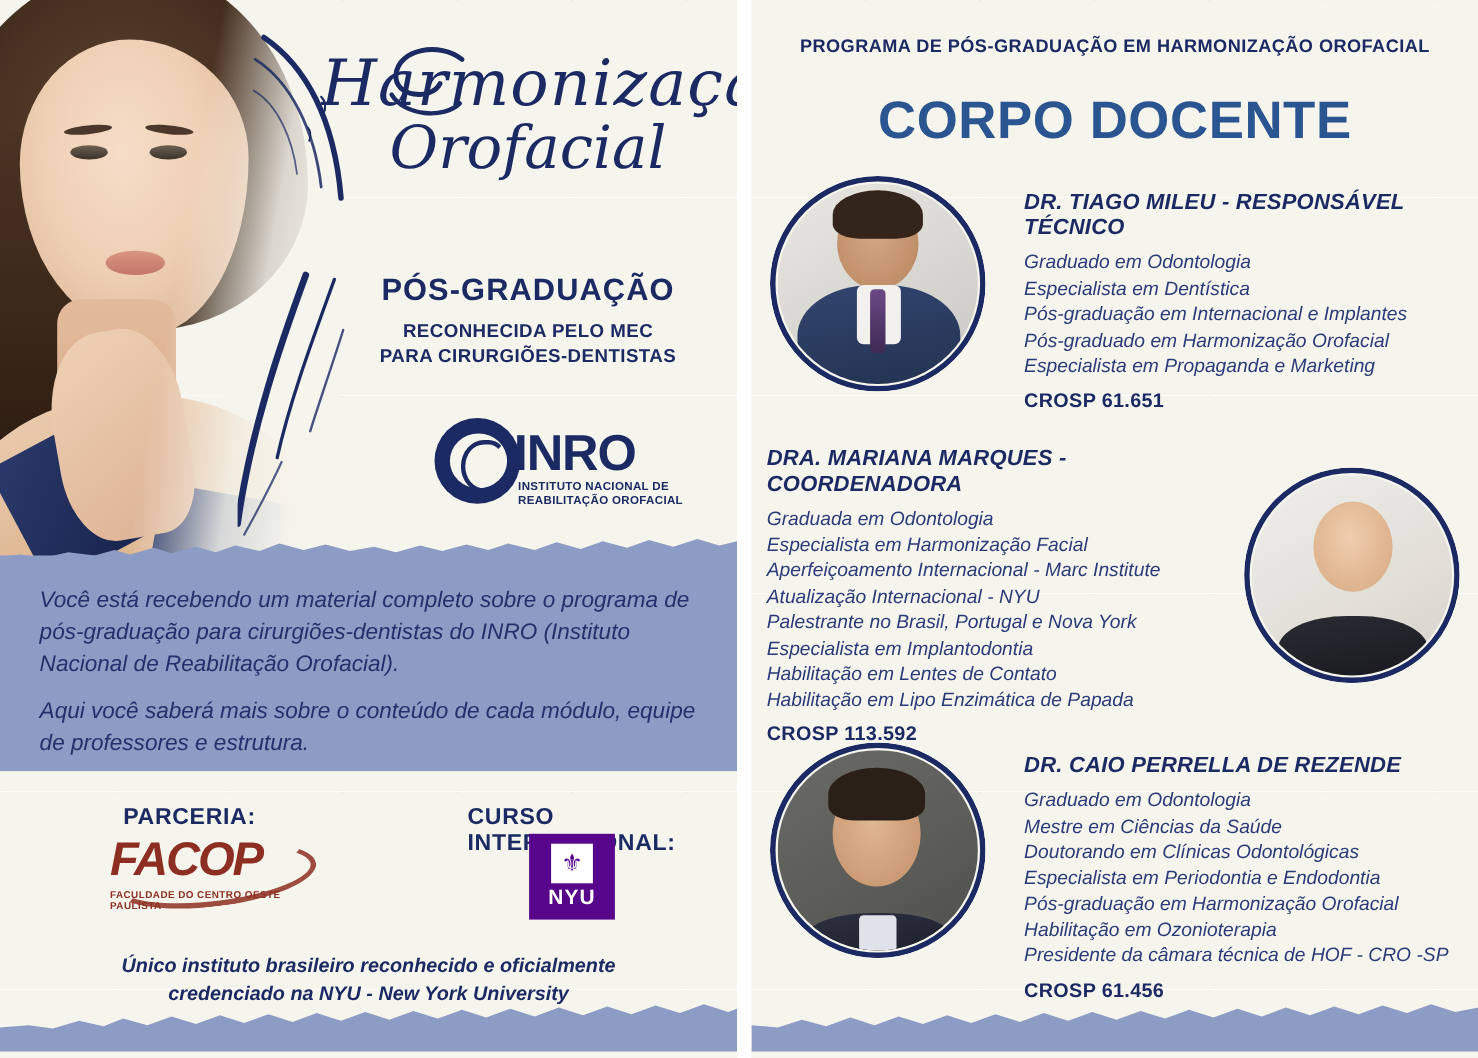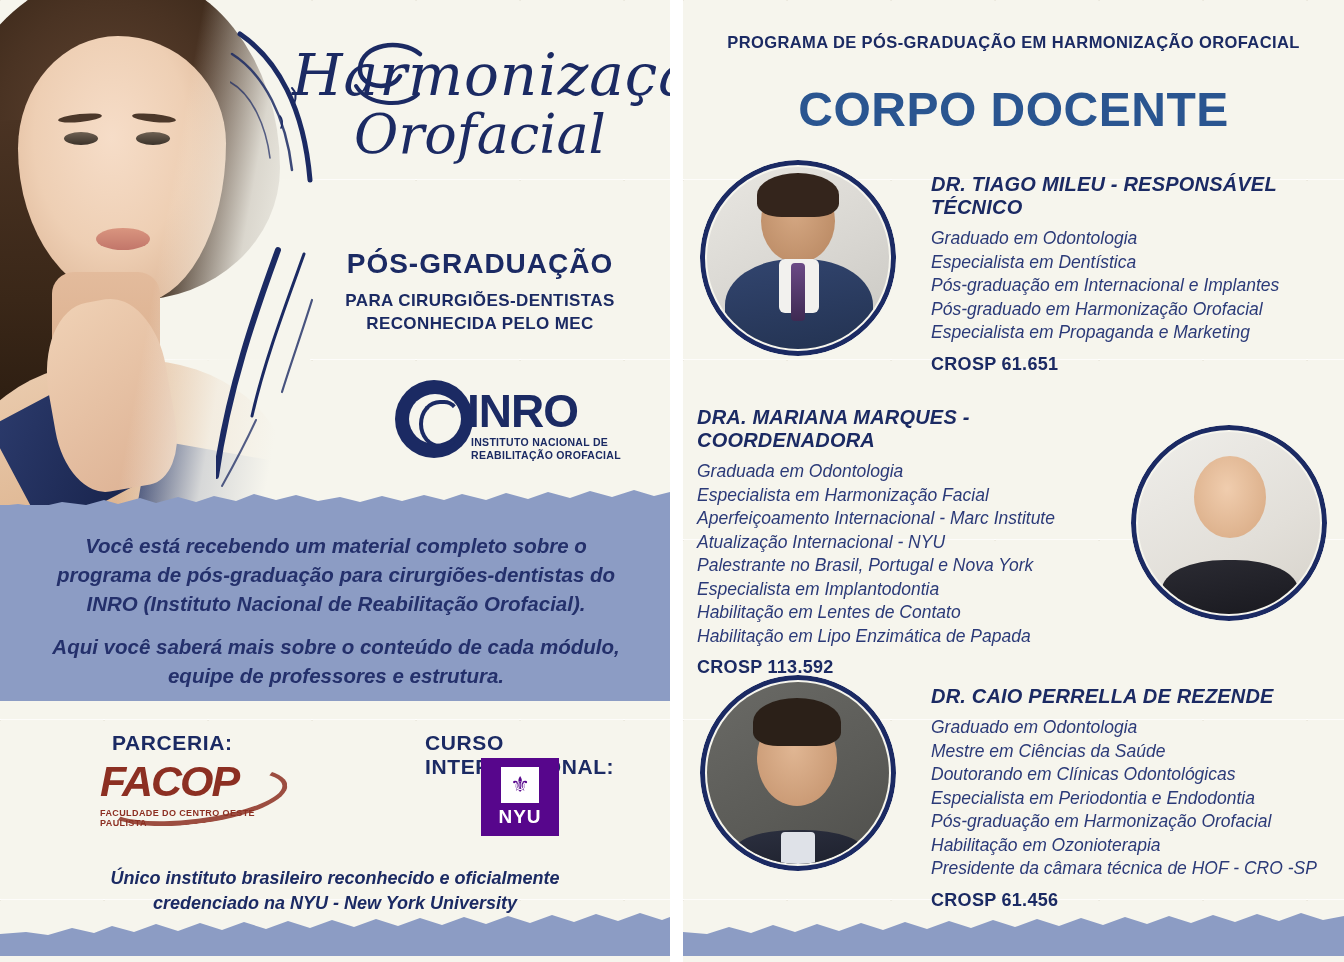--- a/index.html
+++ b/index.html
@@ -146,21 +146,21 @@
   .torn{position:absolute;left:0;width:100%;}
 
   
   .blueblock{
     position:absolute;left:0;top:505px;width:670px;height:196px;
     background:#8c9cc4;
   }
   .blueblock .txt{
     position:absolute;left:36px;top:26px;width:600px;
     color:#24306b;font-style:italic;font-size:20.5px;line-height:1.42;
-    text-align:center;font-weight:700;
+    font-weight:400;
   }
   .blueblock .txt p{margin:0 0 14px 0;}
 
   .partner-row{position:absolute;left:0;top:715px;width:670px;height:150px;}
   .lbl{
     position:absolute;color:#1b2a63;font-weight:bold;font-size:21px;letter-spacing:.6px;
   }
   .facop{position:absolute;left:68px;top:760px;width:180px;height:70px;margin-left:32px;}
   .facop .w{
     font-family:"Liberation Sans",sans-serif;font-weight:bold;font-style:italic;
@@ -287,22 +287,22 @@
       </g>
     </svg>
 
     <div class="title-script">
       <span class="l1">Harmonização</span>
       <span class="l2">Orofacial</span>
     </div>
 
     <div class="pos-grad">PÓS-GRADUAÇÃO</div>
     <div class="mec">
+      <div>RECONHECIDA PELO MEC</div>
       <div>PARA CIRURGIÕES-DENTISTAS</div>
-      <div>RECONHECIDA PELO MEC</div>
     </div>
 
     <div class="inro">
       <div class="ring"></div>
       <div class="ringin"></div>
       <div class="face-g"></div>
       <div class="word">INRO</div>
       <div class="sub">
         <div>INSTITUTO NACIONAL DE</div>
         <div>REABILITAÇÃO OROFACIAL</div>

